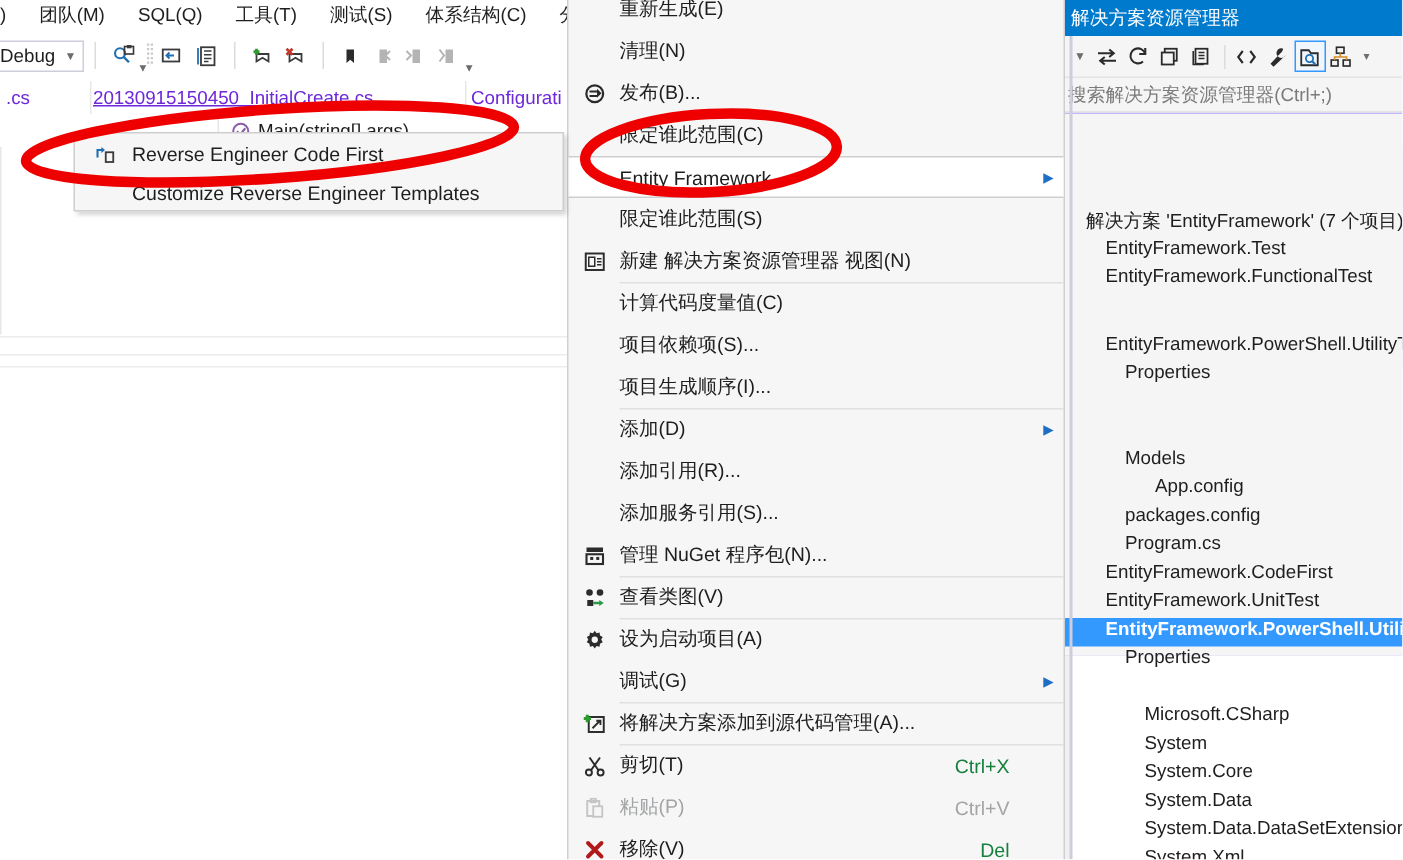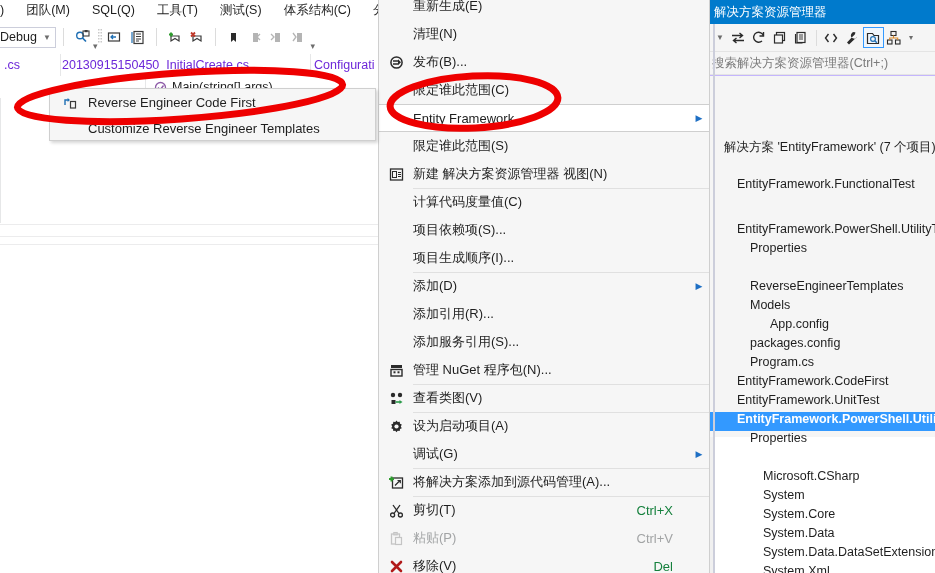--- a/index.html
+++ b/index.html
@@ -41,21 +41,21 @@
   .tb-overflow { font-size:9px; color:#6d6d6d; align-self:flex-end; margin-bottom:3px; }
 
   
   .bc-row {
     position:absolute; left:0; top:54px; width:818px; height:22px;
     background:#ffffff; font-size:12.5px; color:#6d28d9;
     display:flex; align-items:center;
   }
   .bc-cell { height:22px; line-height:22px; white-space:nowrap; overflow:hidden; }
   .bc-c1 { width:62px; padding-left:4px; }
-  .bc-c2 { width:248px; }
+  .bc-c2 { width:248px;text-decoration:underline; }
   .bc-c3 { width:180px; padding-left:4px; }
   .bc-divider { position:absolute; top:54px; width:1px; height:22px; background:#e6e7e8; }
 
   
   .member-row {
     position:absolute; left:145px; top:76px; width:565px; height:22px;
     background:#ffffff; border-left:1px solid #e6e7e8;
     font-size:12.5px; color:#1e1e1e; display:flex; align-items:center; padding-left:8px;
   }
   .member-row .m-icon { margin-right:5px; display:flex; }
@@ -538,41 +538,41 @@
 
     <div class="sol-search">
       <span>搜索解决方案资源管理器(Ctrl+;)</span>
     </div>
 
     <div class="sol-tree" id="soltree">
         <div class="tnode" style="top: 63px;">
           <span class="expander" style="left: 2px;"></span>
           <span class="txt" style="margin-left: 14px;">解决方案 'EntityFramework' (7 个项目)</span>
         </div>
+        <div class="tnode" style="top: 82px;">
+          <span class="expander" style="left: 15px;"></span>
+          <span class="txt" style="margin-left: 27px;">EntityFramework.Test</span>
+        </div>
         <div class="tnode" style="top: 101px;">
           <span class="expander" style="left: 15px;"></span>
           <span class="txt" style="margin-left: 27px;">EntityFramework.FunctionalTest</span>
         </div>
         <div class="tnode" style="top: 120px;">
           <span class="txt" style="margin-left: 27px;"></span>
         </div>
         <div class="tnode" style="top: 146px;">
           <span class="expander" style="left: 15px;"></span>
           <span class="txt" style="margin-left: 27px;">EntityFramework.PowerShell.UtilityTools</span>
         </div>
         <div class="tnode" style="top: 165px;">
           <span class="expander" style="left: 28px;"></span>
           <span class="txt" style="margin-left: 40px;">Properties</span>
         </div>
         <div class="tnode" style="top: 184px;">
           <span class="txt" style="margin-left: 40px;"></span>
-        </div>
-        <div class="tnode" style="top: 203px;">
-          <span class="expander" style="left: 28px;"></span>
-          <span class="txt" style="margin-left: 40px;">ReverseEngineerTemplates</span>
         </div>
         <div class="tnode" style="top: 222px;">
           <span class="expander" style="left: 28px;"></span>
           <span class="txt" style="margin-left: 40px;">Models</span>
         </div>
         <div class="tnode" style="top: 241px;">
           <span class="expander" style="left: 28px;"></span>
           <span class="txt" style="margin-left: 60px;">App.config</span>
         </div>
         <div class="tnode" style="top: 260px;">

